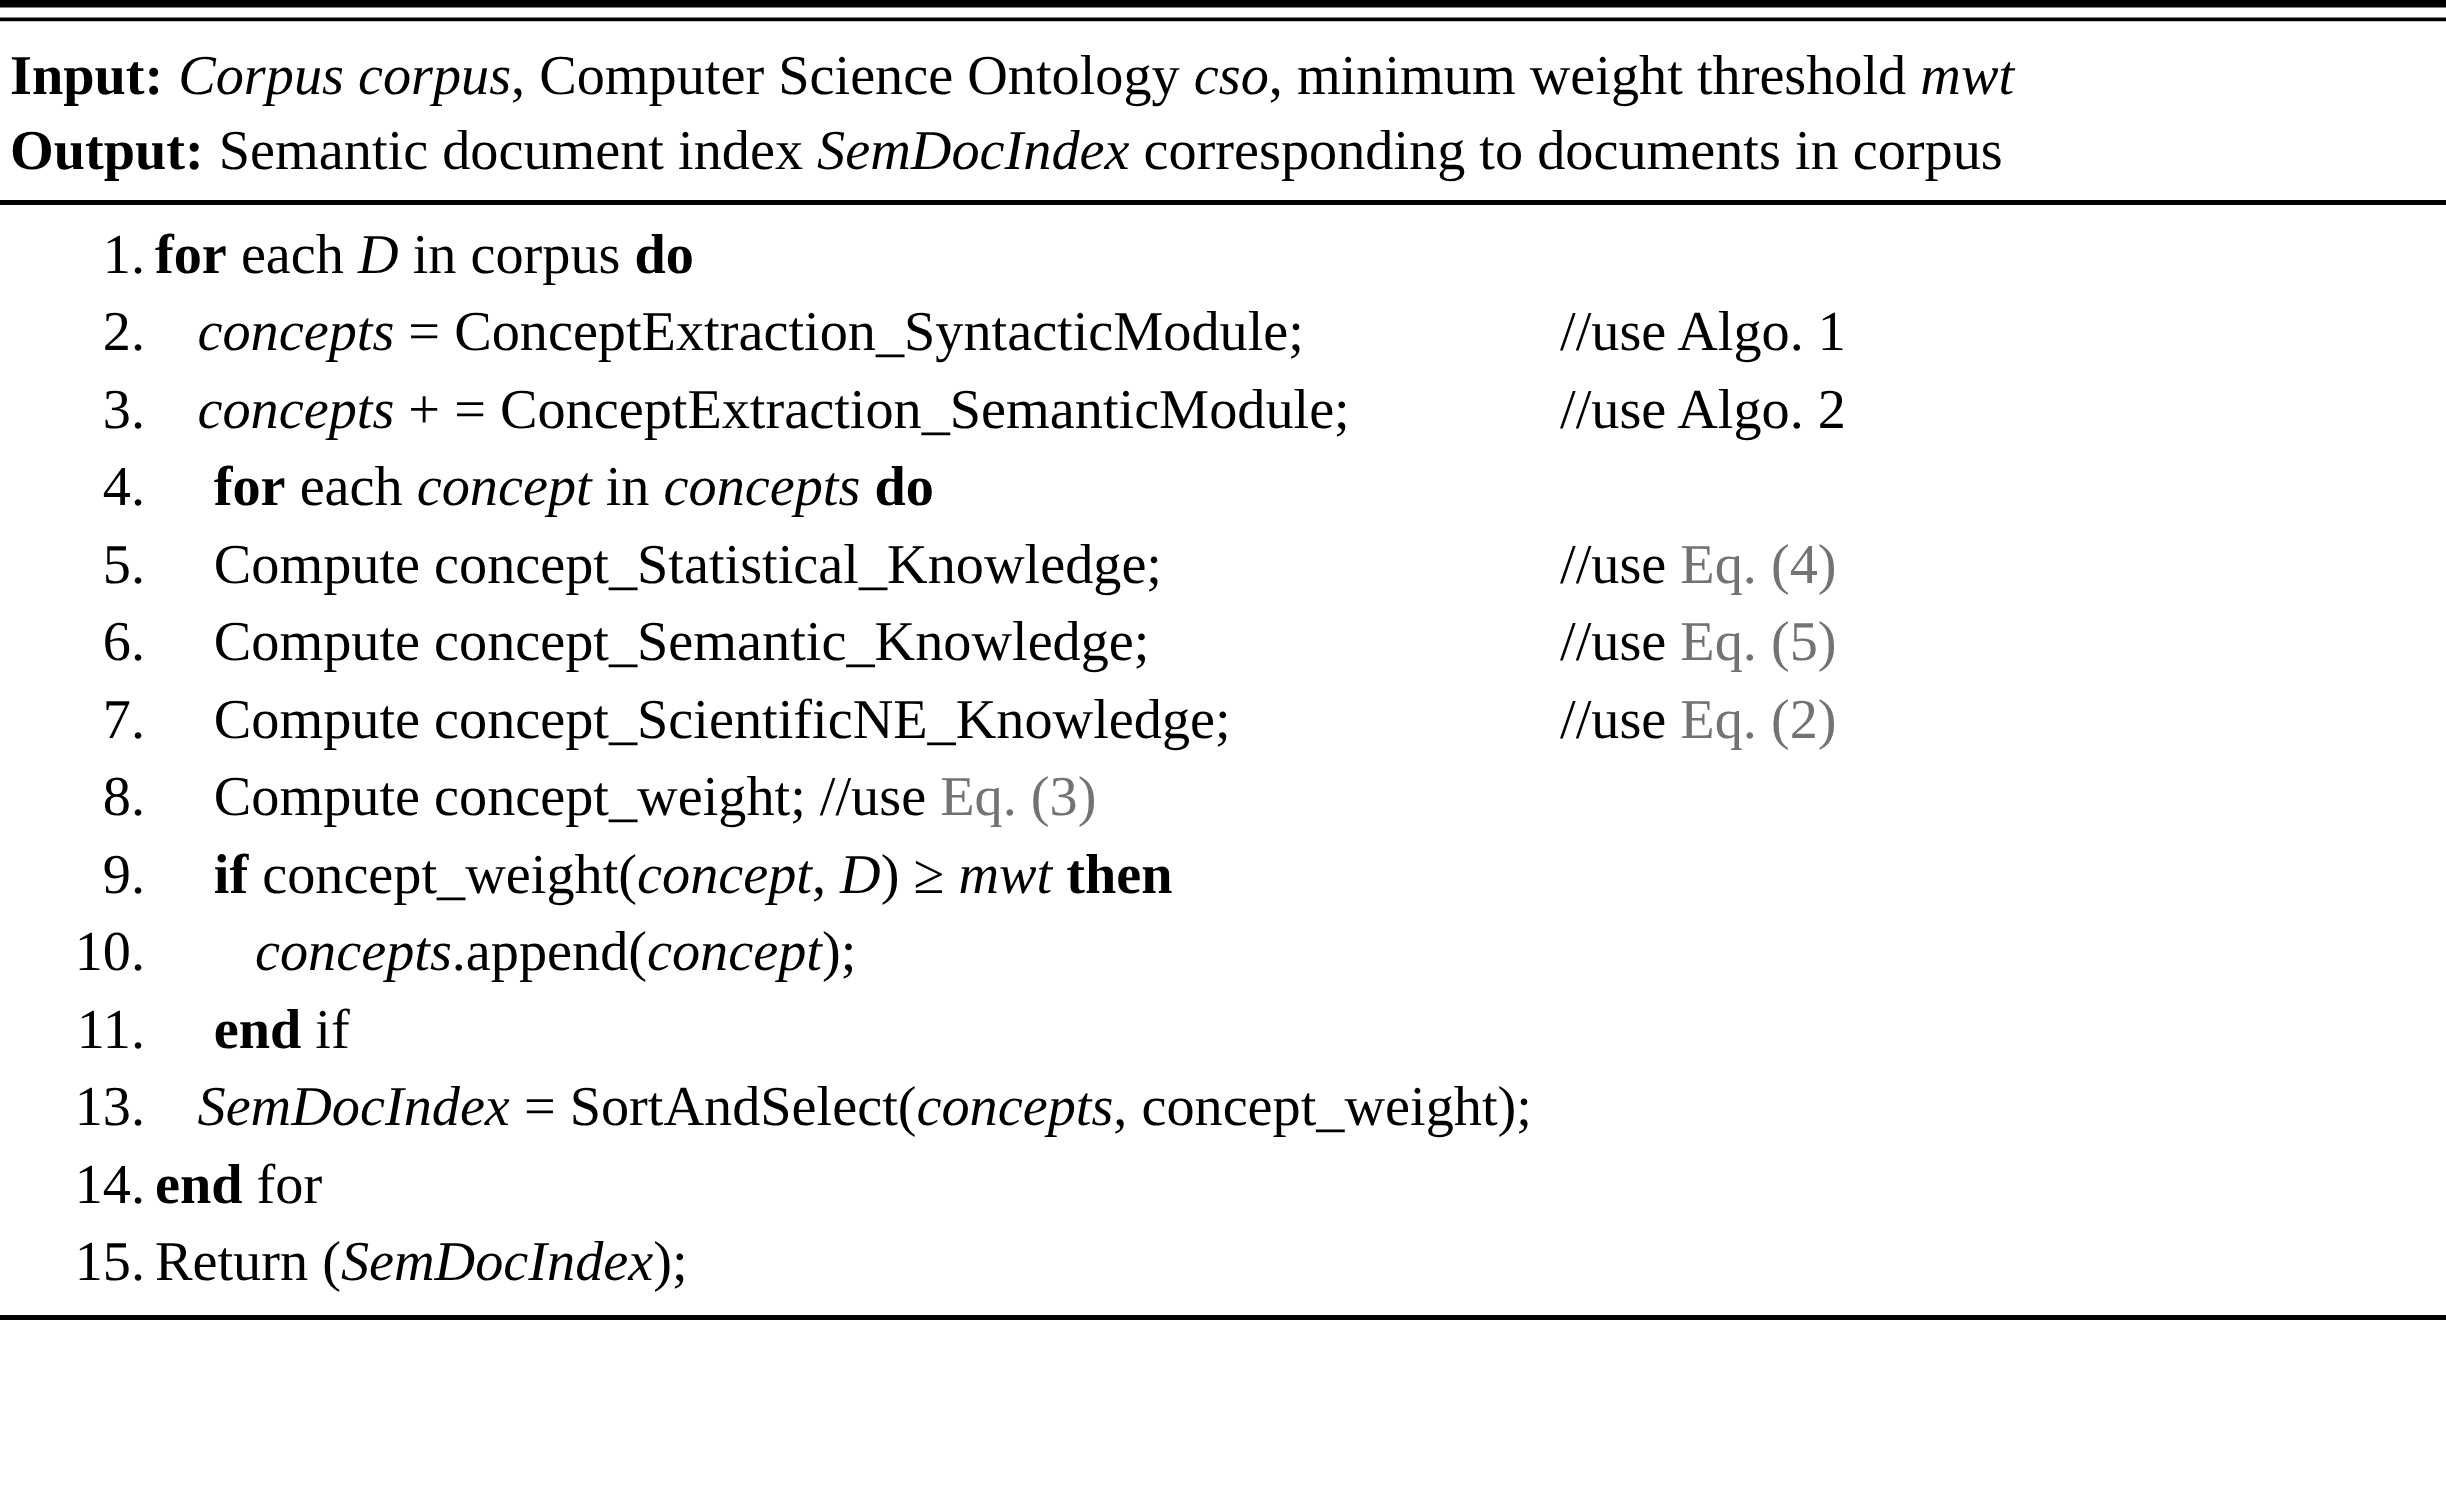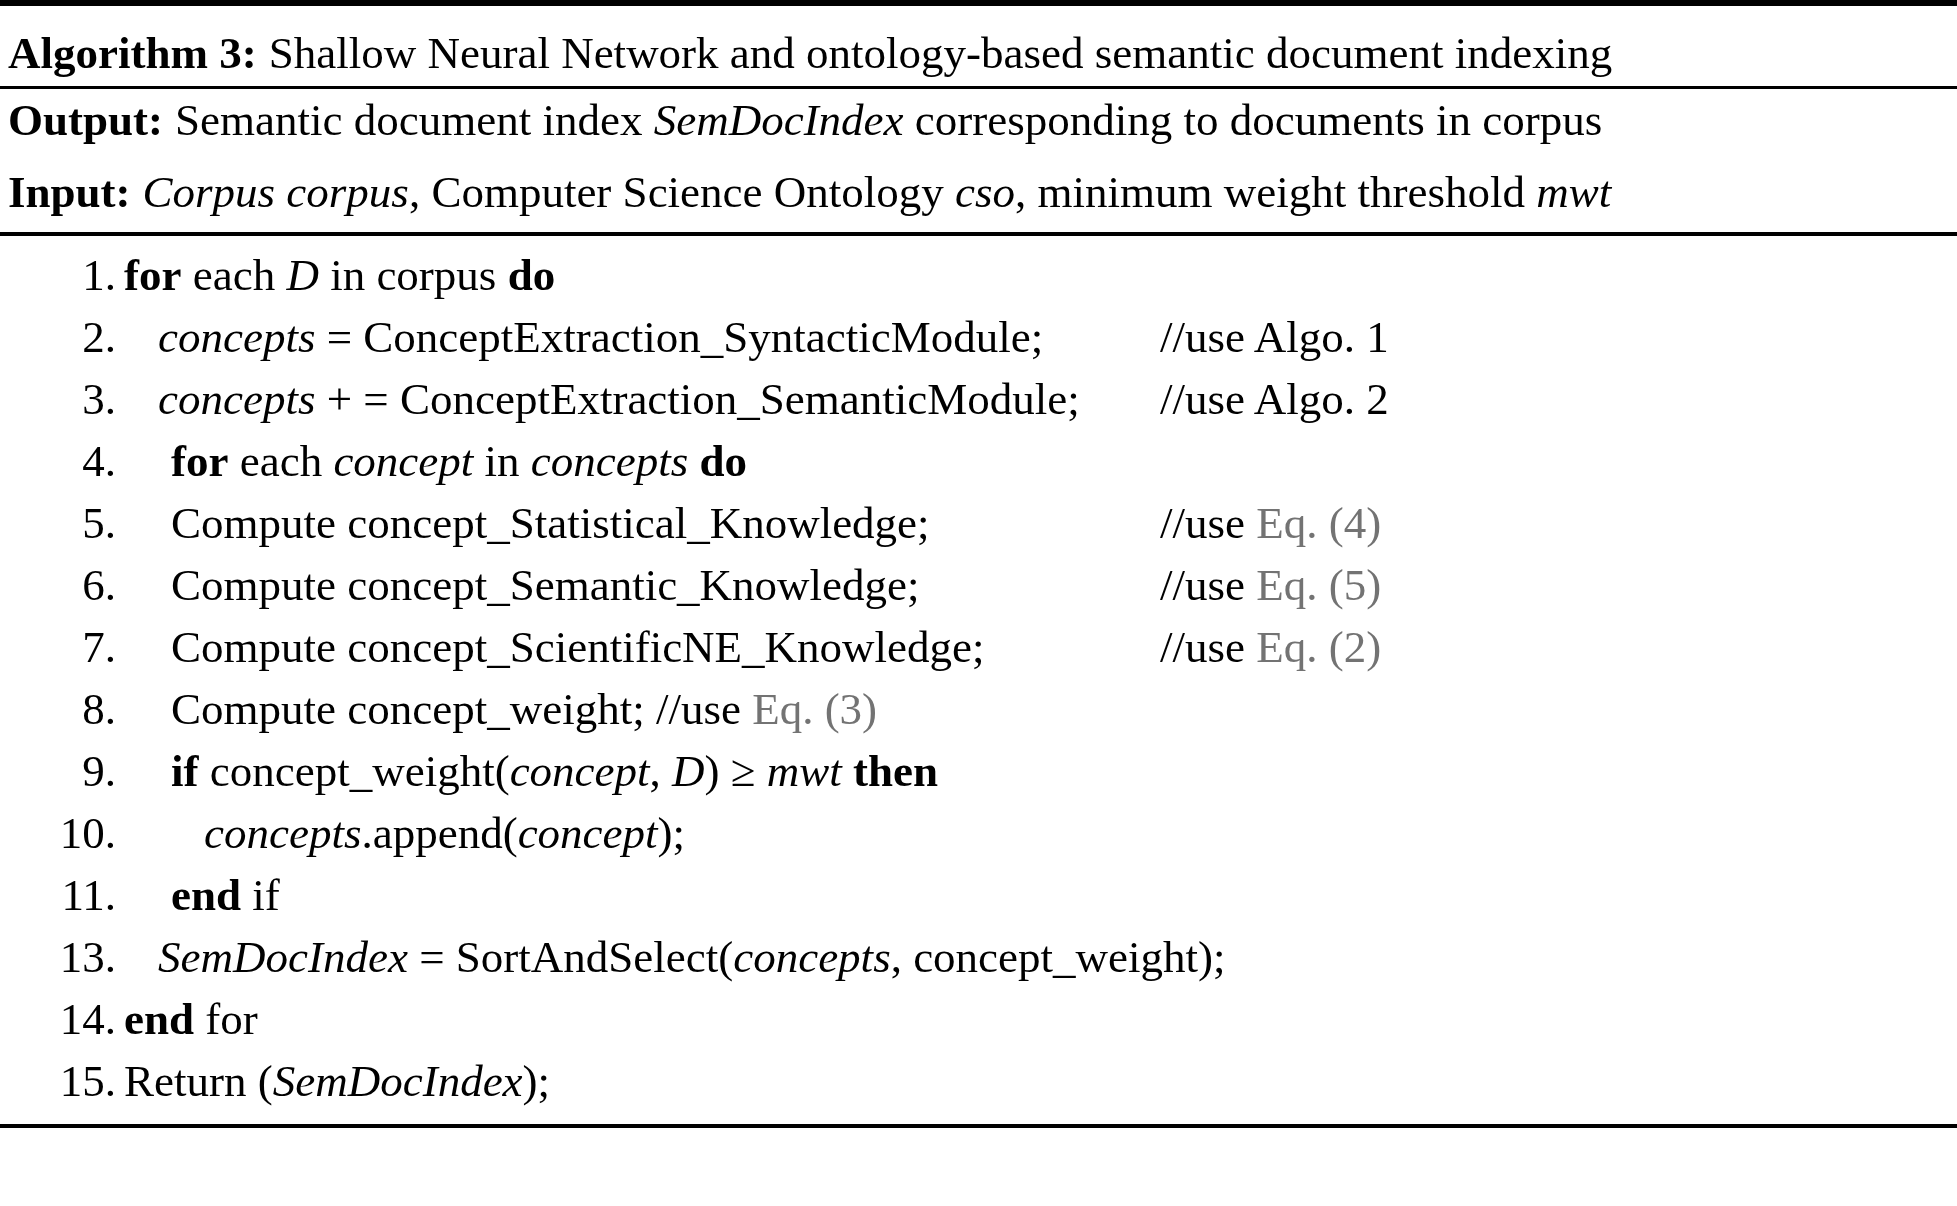--- a/index.html
+++ b/index.html
@@ -53,46 +53,43 @@
     display: inline-block;
     width: 60px;
     text-align: right;
   }
   .line-content.ind-0 { margin-left: 8px; }
   .line-content.ind-1 { margin-left: 42px; }
   .line-content.ind-2 { margin-left: 55px; text-align: right; }
   .line-content.ind-3 { margin-left: 88px; text-align: right; }
   .line-comment {
     position: absolute;
-    left: 1160px;
+    left: 1248px;
     top: 0;
   }
   .seg-b { font-weight: bold; }
   .seg-i { font-style: italic; }
   .seg-blue { color: #737373; }
 </style>
 </head>
 <body>
 
 <div class="figure">
 
   <div class="top-bar"></div>
 
-  <div class="caption-row">
-    <span class="bold-label">Algorithm 3:</span><span>Shallow Neural Network and ontology-based semantic document indexing</span>
-  </div>
 
   <div class="rule rule-caption"></div>
 
+  <div class="io-row first">
+    <span class="bold-label">Input:</span><span><span class="seg-i">Corpus corpus</span><span>, Computer Science Ontology </span><span class="seg-i">cso</span><span>, minimum weight threshold </span><span class="seg-i">mwt</span></span>
+  </div>
+
   <div class="io-row second">
     <span class="bold-label">Output:</span><span><span>Semantic document index </span><span class="seg-i">SemDocIndex</span><span> corresponding to documents in corpus</span></span>
-  </div>
-
-  <div class="io-row first">
-    <span class="bold-label">Input:</span><span><span class="seg-i">Corpus corpus</span><span>, Computer Science Ontology </span><span class="seg-i">cso</span><span>, minimum weight threshold </span><span class="seg-i">mwt</span></span>
   </div>
 
   <div class="rule rule-io"></div>
 
   <div class="body-block" id="algorithm-body">
       <div class="code-row"><span class="line-num">1.</span><span class="line-content ind-0"><span class="seg-b">for</span><span> each </span><span class="seg-i">D</span><span> in corpus </span><span class="seg-b">do</span></span></div>
       <div class="code-row"><span class="line-num">2.</span><span class="line-content ind-1"><span class="seg-i">concepts</span><span> = ConceptExtraction_SyntacticModule;</span></span><span class="line-comment"><span>//use Algo. 1</span></span></div>
       <div class="code-row"><span class="line-num">3.</span><span class="line-content ind-1"><span class="seg-i">concepts</span><span> + = ConceptExtraction_SemanticModule;</span></span><span class="line-comment"><span>//use Algo. 2</span></span></div>
       <div class="code-row"><span class="line-num">4.</span><span class="line-content ind-2"><span class="seg-b">for</span><span> each </span><span class="seg-i">concept</span><span> in </span><span class="seg-i">concepts</span><span> </span><span class="seg-b">do</span></span></div>
       <div class="code-row"><span class="line-num">5.</span><span class="line-content ind-2"><span>Compute concept_Statistical_Knowledge;</span></span><span class="line-comment"><span>//use </span><span class="seg-blue">Eq. (4)</span></span></div>

